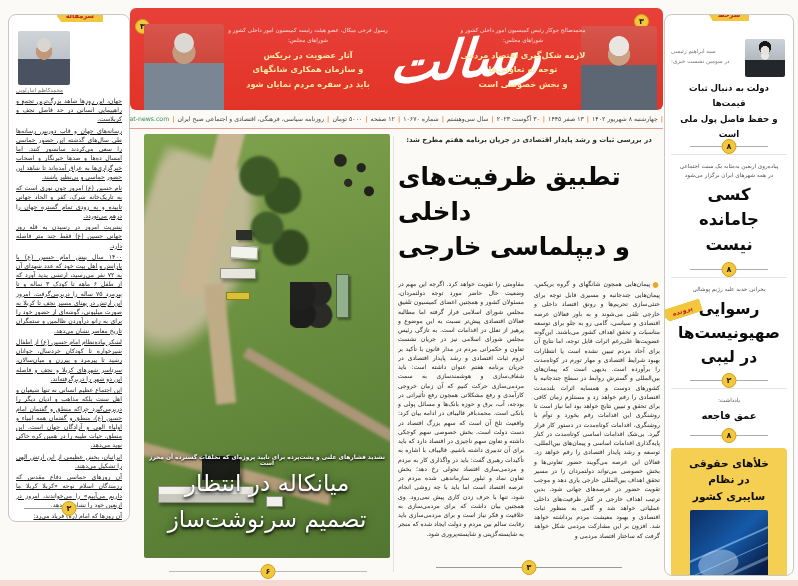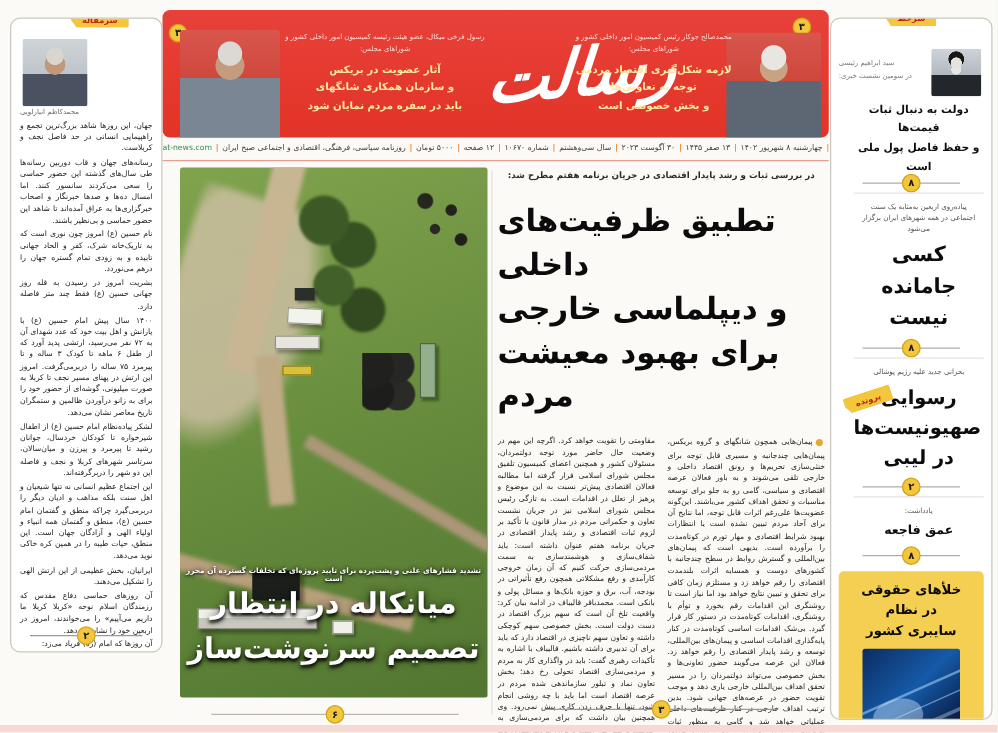--- a/index.html
+++ b/index.html
@@ -46,21 +46,21 @@
   .sep{color:#e8832d;font-weight:bold;}
   .url{color:#2f8f4e;}
 
   
   .panel{position:absolute;background:#fff;border:1px solid #c9c7c2;border-radius:8px;}
   .ribbon{position:absolute;background:#f3c63b;color:#bf2318;font-weight:bold;font-size:6.6px;
           padding:2.5px 9px;border-radius:2px;box-shadow:0 1px 1px rgba(0,0,0,.25);
           clip-path:polygon(0 0,100% 0,100% 100%,10% 100%,0 50%);}
 
   
-  .editorial{left:8px;top:14px;width:122px;height:508px;padding:14px 7px 20px;overflow:hidden;}
+  .editorial{left:8px;top:14px;width:122px;height:508px;padding:14px 7px 20px;overflow:hidden;text-decoration:underline;}
   .ed-tag{top:-6px;right:26px;}
   .ed-photo{width:52px;height:54px;margin:2px auto 2px 2px;margin-right:auto;border-radius:2px;
             background:
               radial-gradient(circle at 50% 26%,#d9d5cf 0 14%,transparent 15%),
               radial-gradient(circle at 50% 38%,#c19878 0 19%,transparent 20%),
               linear-gradient(180deg,transparent 52%,#4a5261 52%),
               linear-gradient(180deg,#cfd4d8,#aeb6bd);}
   .ed-author{font-size:5.6px;color:#6b6b6b;margin:1px 0 3px;text-align:left;}
   .ed-title{font-size:9.2px;font-weight:bold;color:#0d0d0d;margin:0 0 4px;}
   .ed-body p{font-size:6.15px;line-height:1.5;text-align:justify;margin:0 0 2px;color:#1c1c1c;}
@@ -69,42 +69,42 @@
   .endmark .line{position:absolute;left:8%;right:8%;top:7px;height:1px;background:#9a9a9a;}
   .endmark .pbadge{position:absolute;left:50%;top:0;transform:translateX(-50%);}
   .ed-endmark{position:absolute;left:7px;right:7px;bottom:4px;}
 
   
   .photo-story{position:absolute;left:144px;top:134px;width:246px;height:424px;border-radius:2px;
                overflow:hidden;background:linear-gradient(160deg,#80a34e,#6c9140 40%,#5e8338 72%,#527631);}
   .shape{position:absolute;}
   .ph-kicker{position:absolute;left:4px;right:4px;top:320px;font-size:5.9px;font-weight:bold;color:#fff;
              text-align:center;text-shadow:0 1px 2px #000,0 0 4px rgba(0,0,0,.8);z-index:5;}
-  .ph-title{position:absolute;left:2px;right:2px;top:332px;font-size:23px;font-weight:700;line-height:1.55;
+  .ph-title{position:absolute;left:2px;right:2px;top:332px;font-size:23px;font-weight:400;line-height:1.55;
             color:#fff;text-align:center;text-shadow:0 2px 3px rgba(0,0,0,.95),0 0 8px rgba(0,0,0,.6);z-index:5;}
   .ps-endmark{position:absolute;left:150px;top:560px;width:236px;}
   .ps-endmark .line{background:#b9b9b9;}
 
   
   .lead{position:absolute;left:398px;top:134px;width:262px;height:444px;}
   .lead-kicker{font-size:7px;font-weight:bold;color:#2b2b2b;text-align:center;margin:2px 0 5px;}
   .lead-title{font-size:24.5px;font-weight:900;color:#0b0b0b;text-align:left;line-height:1.42;
               letter-spacing:-0.5px;margin-bottom:8px;}
   .lead-cols{position:relative;height:288px;overflow:hidden;}
   .lead-col{position:absolute;top:0;width:126px;font-size:6.1px;line-height:1.52;text-align:justify;color:#1d1d1d;}
   .col-r{right:0;} .col-l{left:0;}
   .bullet{color:#e9a825;font-size:7.5px;vertical-align:middle;margin-left:2px;}
   .lead-endmark{position:absolute;left:20px;right:20px;bottom:2px;}
 
   .vdiv{position:absolute;left:393px;top:136px;width:1px;height:436px;background:#e4e2dd;}
 
   
   .rail{left:664px;top:14px;width:130px;height:562px;padding:10px 6px 6px;overflow:hidden;}
   .rail-tag{top:-7px;left:50%;transform:translateX(-50%);}
-  .rail-sec{position:relative;padding:4px 2px 2px;border-top:1px solid #e4e4e4;margin-left:12px;}
+  .rail-sec{position:relative;padding:4px 2px 2px;border-top:1px solid #e4e4e4;}
   .rail-sec:first-of-type{border-top:none;}
   .r1{height:112px;}
   .r1-photo{position:absolute;right:2px;top:14px;width:40px;height:38px;border-radius:2px;
             background:
               radial-gradient(circle at 50% 30%,#e6e3df 0 13%,transparent 14%),
               radial-gradient(circle at 50% 22%,#171717 0 17%,transparent 18%),
               radial-gradient(circle at 50% 44%,#e9e7e4 0 13%,transparent 14%),
               linear-gradient(180deg,transparent 55%,#23272c 55%),
               linear-gradient(180deg,#cdd3d9,#9aa3ab);}
   .r1-kicker{position:absolute;right:46px;top:22px;width:70px;font-size:5.6px;color:#777;line-height:1.7;text-align:left;}
@@ -237,21 +237,20 @@
       <span class="pbadge">۶</span>
   </div>
 
   <div class="vdiv"></div>
 
   <section class="lead">
     <div class="lead-kicker">در بررسی ثبات و رشد پایدار اقتصادی در جریان برنامه هفتم مطرح شد:</div>
     <h1 class="lead-title">
       <div>تطبیق ظرفیت‌های داخلی</div>
       <div>و دیپلماسی خارجی</div>
-      <div>برای بهبود معیشت مردم</div>
     </h1>
     <div class="lead-cols">
       <p class="lead-col col-r"><span class="bullet">●</span><span>پیمان‌هایی همچون شانگهای و گروه بریکس، پیمان‌هایی چندجانبه و مسیری قابل توجه برای خنثی‌سازی تحریم‌ها و رونق اقتصاد داخلی و خارجی تلقی می‌شوند و به باور فعالان عرصه اقتصادی و سیاسی، گامی رو به جلو برای توسعه مناسبات و تحقق اهداف کشور می‌باشند. این‌گونه عضویت‌ها علی‌رغم اثرات قابل توجه، اما نتایج آن برای آحاد مردم تبیین نشده است یا انتظارات بهبود شرایط اقتصادی و مهار تورم در کوتاه‌مدت را برآورده است. بدیهی است که پیمان‌های بین‌المللی و گسترش روابط در سطح چندجانبه با کشورهای دوست و همسایه اثرات بلندمدت اقتصادی را رقم خواهد زد و مستلزم زمان کافی برای تحقق و تبیین نتایج خواهد بود اما نیاز است تا روشنگری این اقدامات رقم بخورد و توأم با روشنگری، اقدامات کوتاه‌مدت در دستور کار قرار گیرد. بی‌شک اقدامات اساسی کوتاه‌مدت در کنار پایه‌گذاری اقدامات اساسی و پیمان‌های بین‌المللی، توسعه و رشد پایدار اقتصادی را رقم خواهد زد. فعالان این عرصه می‌گویند حضور تعاونی‌ها و بخش خصوصی می‌تواند دولتمردان را در مسیر تحقق اهداف بین‌المللی خارجی یاری دهد و موجب تقویت حضور در عرصه‌های جهانی شود. بدین ترتیب اهداف خارجی در کنار ظرفیت‌های داخلی عملیاتی خواهد شد و گامی به منظور ثبات اقتصادی و بهبود معیشت مردم برداشته خواهد شد. افزون بر این مشارکت مردمی شکل خواهد گرفت که ساختار اقتصاد مردمی و</span></p>
       <p class="lead-col col-l">مقاومتی را تقویت خواهد کرد. اگرچه این مهم در وضعیت حال حاضر مورد توجه دولتمردان، مسئولان کشور و همچنین اعضای کمیسیون تلفیق مجلس شورای اسلامی قرار گرفته اما مطالبه فعالان اقتصادی پیش‌تر نسبت به این موضوع و پرهیز از تعلل در اقدامات است. به تازگی رئیس مجلس شورای اسلامی نیز در جریان نشست تعاون و حکمرانی مردم در مدار قانون با تأکید بر لزوم ثبات اقتصادی و رشد پایدار اقتصادی در جریان برنامه هفتم عنوان داشته است: باید شفاف‌سازی و هوشمندسازی به سمت مردمی‌سازی حرکت کنیم که آن زمان خروجی کارآمدی و رفع مشکلاتی همچون رفع تأثیراتی در بودجه، آب، برق و حوزه بانک‌ها و مسائل پولی و بانکی است. محمدباقر قالیباف در ادامه بیان کرد: واقعیت تلخ آن است که سهم بزرگ اقتصاد در دست دولت است. بخش خصوصی سهم کوچکی داشته و تعاون سهم ناچیزی در اقتصاد دارد که باید برای آن تدبیری داشته باشیم. قالیباف با اشاره به تأکیدات رهبری گفت: باید در واگذاری کار به مردم و مردمی‌سازی اقتصاد تحولی رخ دهد؛ بخش تعاون نماد و تبلور سازماندهی شده مردم در عرصه اقتصاد است اما باید با چه روشی انجام شود، تنها با حرف زدن کاری پیش نمی‌رود. وی همچنین بیان داشت که برای مردمی‌سازی به خلاقیت و فکر نیاز است و برای مردمی‌سازی باید رقابت سالم بین مردم و دولت ایجاد شده که منجر به شایسته‌گزینی و شایسته‌پروری شود.</p>
     </div>
     <div class="endmark lead-endmark">
       <i class="line"></i>
         <span class="pbadge">۳</span>
     </div>
   </section>

